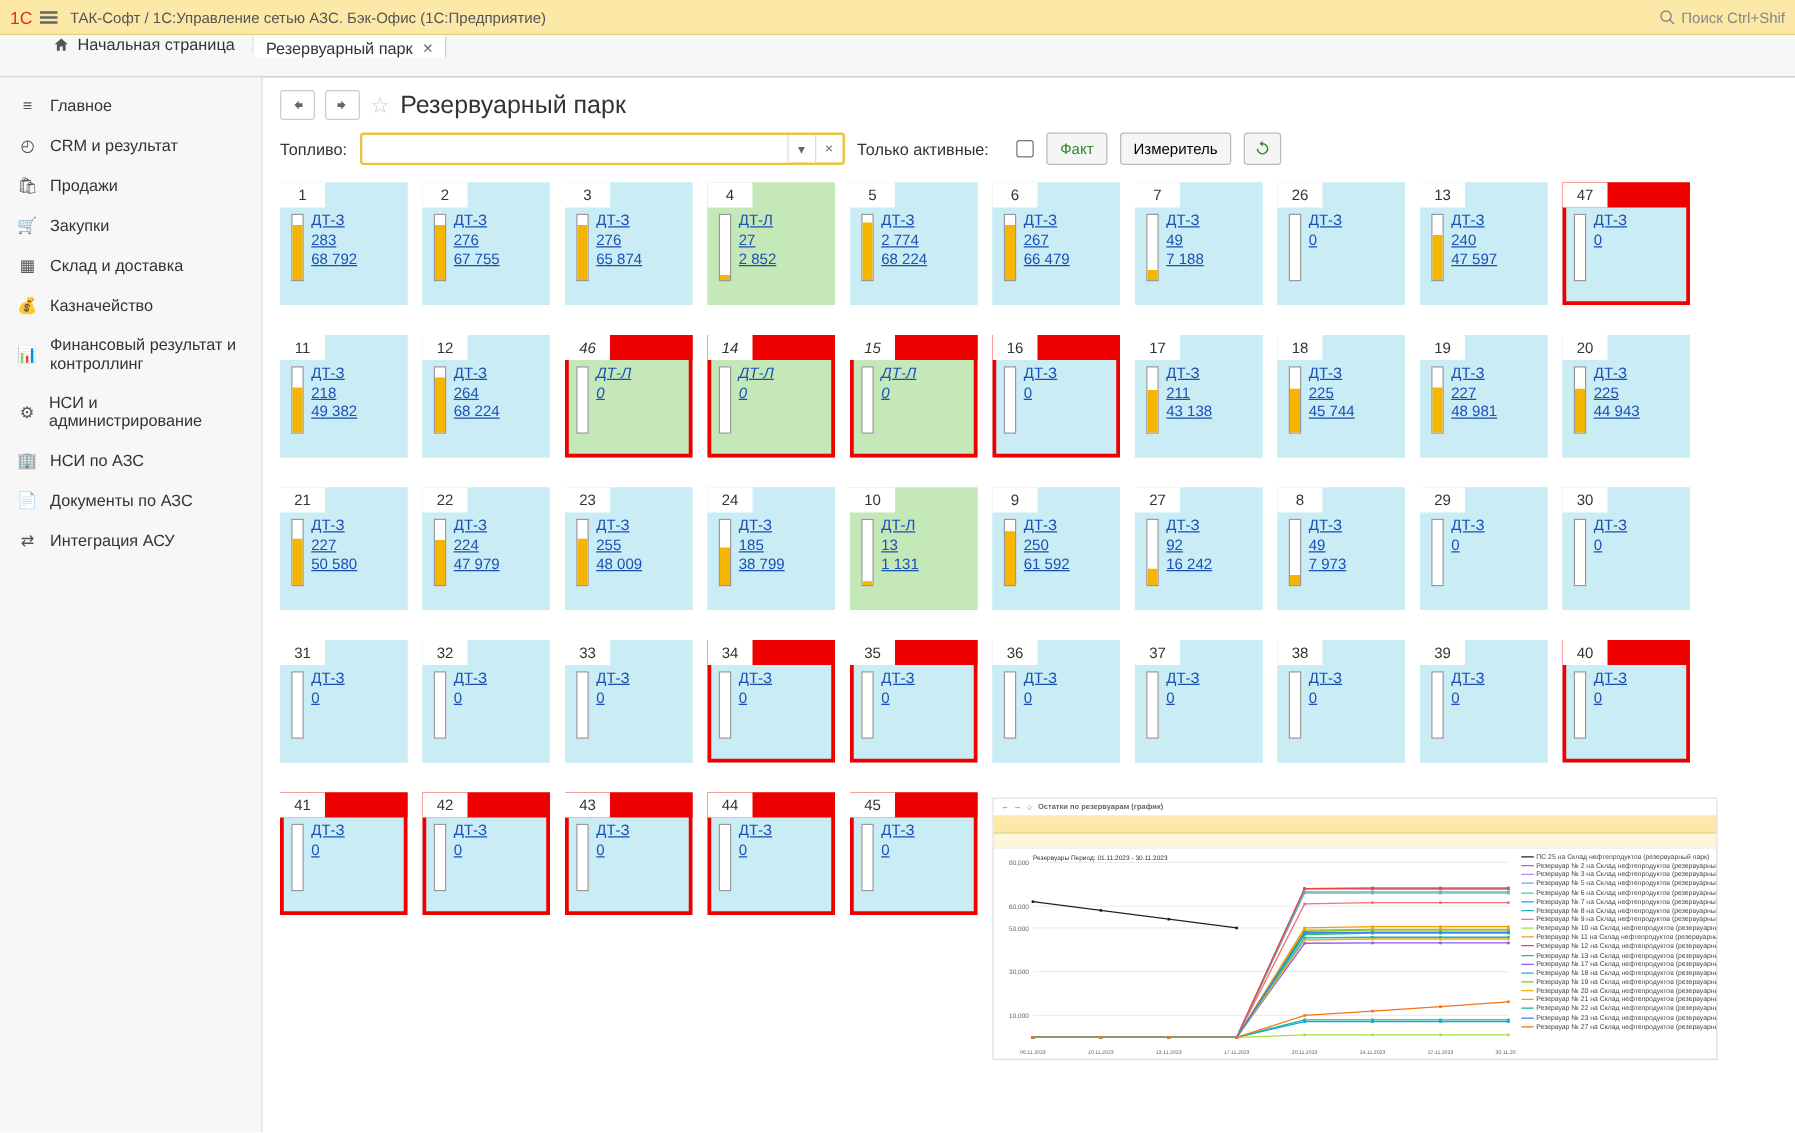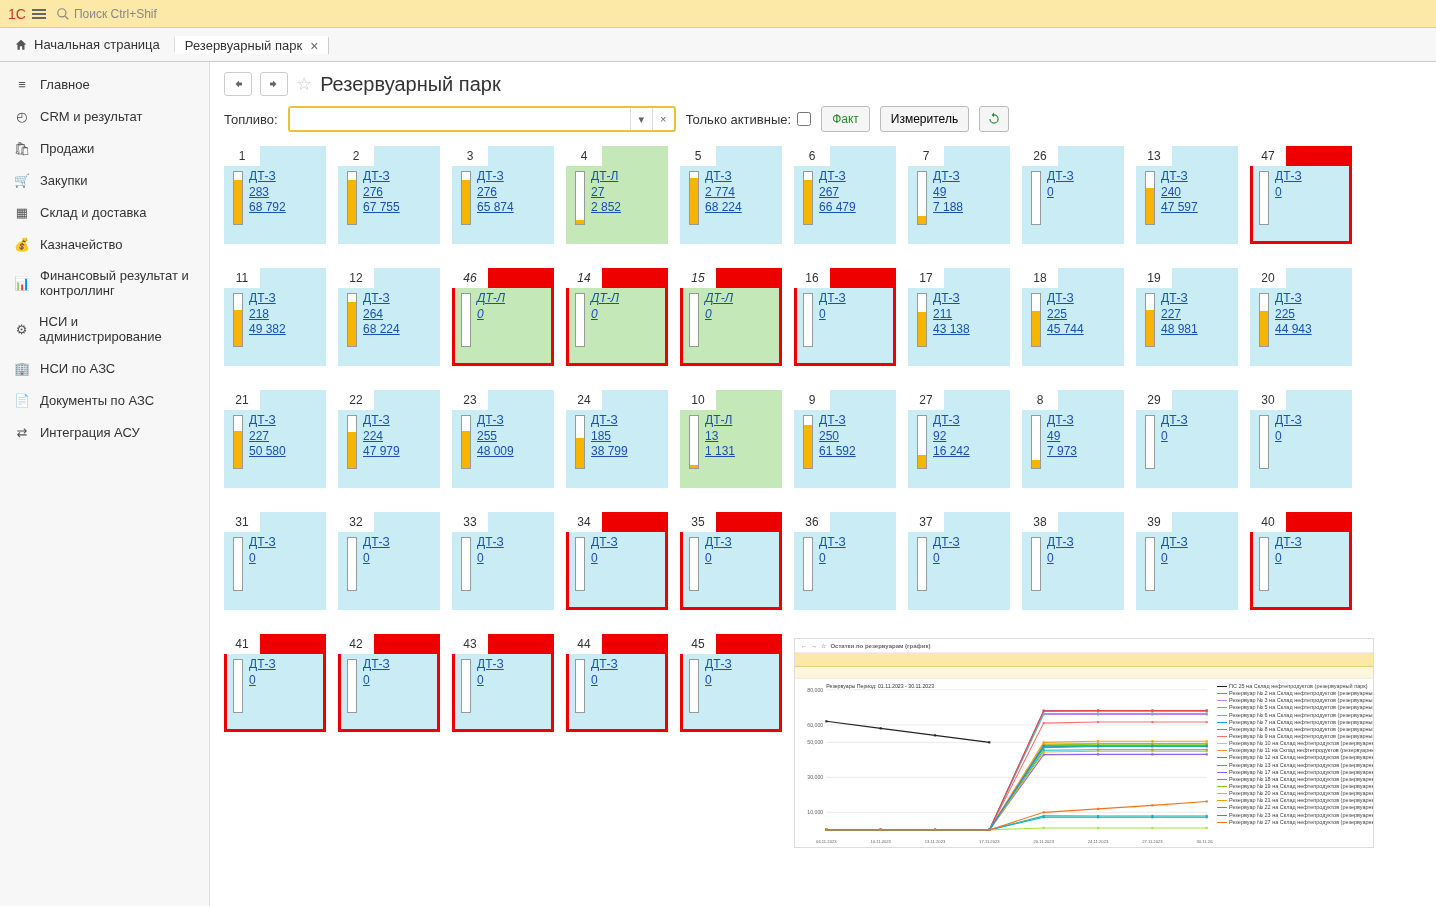--- a/index.html
+++ b/index.html
@@ -6,21 +6,21 @@
 body { background: #fff; font-size: 13px; color: #333; overflow: hidden; }
 
 .titlebar { background: #fce8a7; height: 28px; display: flex; align-items: center; padding: 0 8px; border-bottom: 1px solid #e0d080; }
 .titlebar .logo { color: #d93025; font-weight: normal; font-size: 14px; margin-right: 6px; }
 .titlebar .burger { display: inline-flex; flex-direction: column; gap: 2px; margin-right: 10px; cursor: pointer; }
 .titlebar .burger span { width: 14px; height: 2px; background: #666; }
 .titlebar .title { color: #555; font-size: 12px; flex: 1; }
 .titlebar .search { color: #888; font-size: 12px; display: flex; align-items: center; gap: 4px; justify-content: flex-end; }
 .titlebar .search svg { width: 14px; height: 14px; }
 
-.tabs-row { height: 34px; display: flex; align-items: center; border-bottom: 1px solid #ccc; background: #f7f7f7; }
+.tabs-row { height: 34px; display: flex; align-items: flex-start; border-bottom: 1px solid #ccc; background: #f7f7f7; padding-left: 28px; }
 .home-tab { display: flex; align-items: center; padding: 0 14px; gap: 6px; cursor: pointer; border-right: 1px solid #ddd; color: #333; }
 .content-tab { display: flex; align-items: center; padding: 0 10px; gap: 6px; background: #fff; border-right: 1px solid #ccc; border-top: 2px solid #fff; }
 .content-tab .close-x { color: #666; font-size: 14px; cursor: pointer; margin-left: 2px; }
 
 .main-area { display: flex; height: calc(100vh - 62px); }
 .sidebar { width: 210px; background: #f7f7f7; border-right: 1px solid #ddd; padding-top: 6px; overflow-y: auto; }
 .side-item { display: flex; align-items: center; gap: 10px; padding: 8px 14px; color: #333; cursor: pointer; font-size: 13px; }
 .side-item .ico { width: 16px; height: 16px; display: inline-flex; align-items: center; justify-content: center; color: #555; }
 
 .content { flex: 1; overflow: auto; padding: 10px 14px; }
@@ -28,21 +28,21 @@
 .navbtn { width: 28px; height: 24px; border: 1px solid #ccc; background: #fff; display: inline-flex; align-items: center; justify-content: center; cursor: pointer; border-radius: 3px; }
 .navbtn svg { width: 12px; height: 12px; fill: #666; }
 .star { color: #ccc; font-size: 18px; cursor: pointer; }
 .page-title { font-size: 20px; color: #333; }
 
 .filterbar { display: flex; align-items: center; gap: 10px; margin-bottom: 14px; }
 .filterbar label { font-size: 13px; color: #333; }
 .fuel-input { display: flex; border: 2px solid #e8c43d; border-radius: 3px; height: 26px; }
 .fuel-input input { border: none; outline: none; width: 340px; padding: 0 6px; font-size: 13px; }
 .fuel-input .dd, .fuel-input .clr { width: 22px; border-left: 1px solid #ddd; display: flex; align-items: center; justify-content: center; cursor: pointer; color: #666; font-size: 11px; }
-.chk { display: flex; align-items: center; gap: 6px; }
+.chk { display: flex; align-items: center; gap: 22px; }
 .chk input { width: 14px; height: 14px; }
 .btn { height: 26px; padding: 0 10px; border: 1px solid #bbb; border-radius: 3px; background: #f5f5f5; cursor: pointer; font-size: 12px; display: inline-flex; align-items: center; }
 .btn.green { color: #2a8a2a; }
 .btn.icon-only { width: 30px; justify-content: center; padding: 0; }
 .btn svg { width: 14px; height: 14px; }
 
 .grid { display: flex; flex-wrap: wrap; gap: 12px; max-width: 1400px; }
 .tank { width: 102px; height: 98px; border: 3px solid transparent; position: relative; display: flex; flex-direction: column; }
 .tank.normal { background: #c9ecf5; border-color: #c9ecf5; }
 .tank.green  { background: #c4e8b8; border-color: #c4e8b8; }
@@ -75,20 +75,21 @@
 </head>
 <body>
 
 <div class="titlebar">
   <span class="logo">1C</span>
   <span class="burger">
       <span></span>
       <span></span>
       <span></span>
     </span>
+  <span class="title">ТАК-Софт / 1С:Управление сетью АЗС. Бэк-Офис  (1С:Предприятие)</span>
   <span class="search">
     <svg viewBox="0 0 24 24" fill="none" stroke="#888" stroke-width="2">
         <circle cx="10" cy="10" r="7"></circle>
         <line x1="15" y1="15" x2="21" y2="21"></line>
       </svg>
     <span>Поиск Ctrl+Shif</span>
   </span>
 </div>
 
 <div class="tabs-row">

